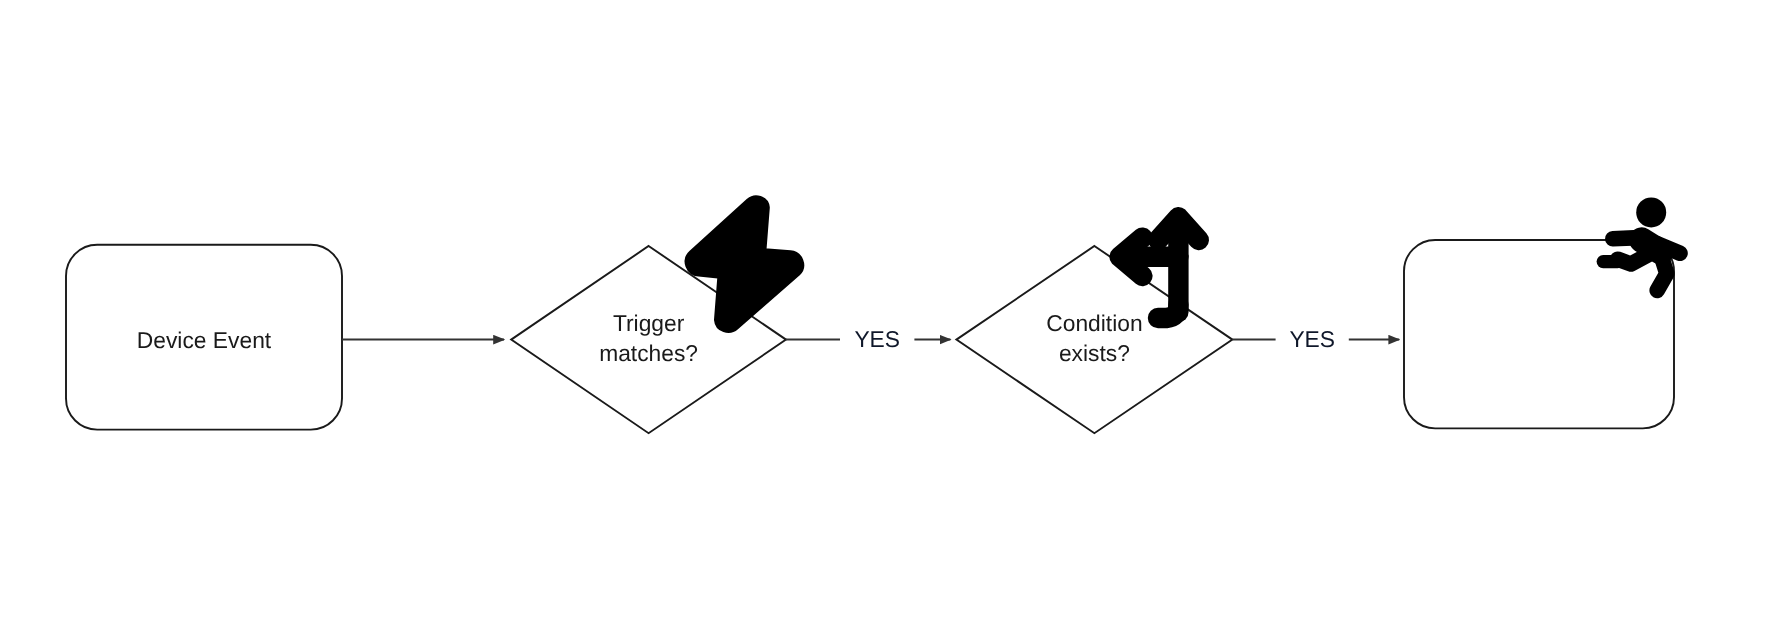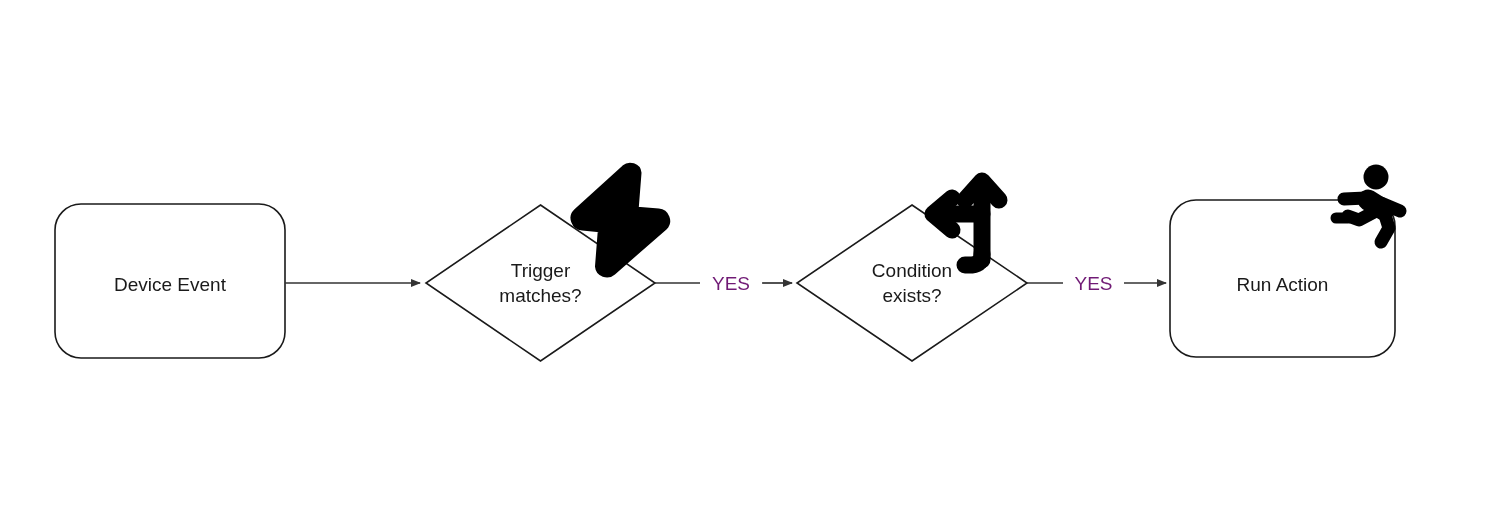--- a/index.html
+++ b/index.html
@@ -31,21 +31,21 @@
     color: #1a1a1a;
     text-align: center;
     line-height: 25px;
     white-space: pre-line;
     pointer-events: none;
   }
   .edge-label {
     position: absolute;
     font-family: "Liberation Sans", sans-serif;
     font-size: 19px;
-    color: #701a75;
+    color: #0f172a;
     text-align: center;
     line-height: 22px;
     white-space: nowrap;
   }
 </style>
 </head>
 <body>
 
 <div id="canvas">
 
@@ -120,19 +120,18 @@
   </svg>
 
   <div class="node-label" style="left:55px; top:272px; width:230px;">Device Event</div>
 
   <div class="node-label" style="left:426px; top:258px; width:229px;">Trigger
 matches?</div>
 
   <div class="node-label" style="left:797px; top:258px; width:230px;">Condition
 exists?</div>
 
-  <div class="node-label" style="left:1170px; top:272px; width:225px;">Run Action</div>
 
   <div class="edge-label" style="left:700px; top:273px; width:62px;">YES</div>
 
   <div class="edge-label" style="left:1063px; top:273px; width:61px;">YES</div>
 
 </div>
 
 </body></html>

